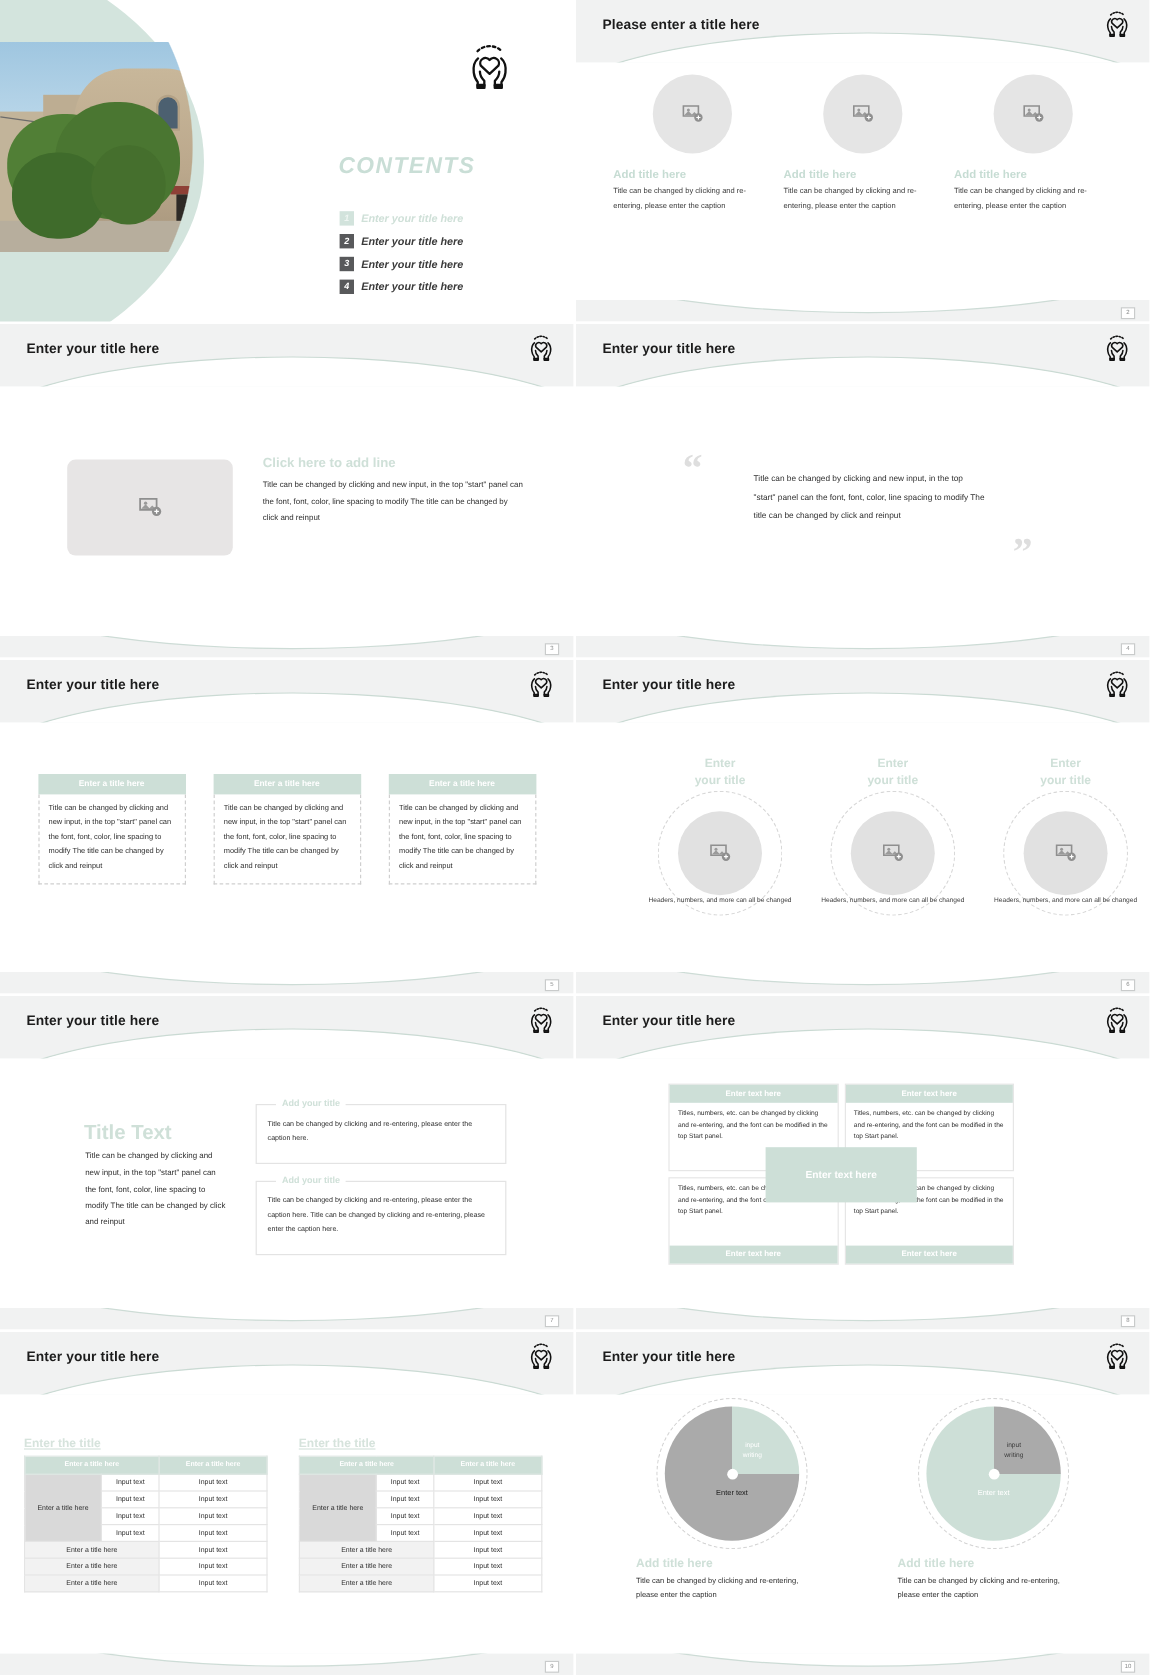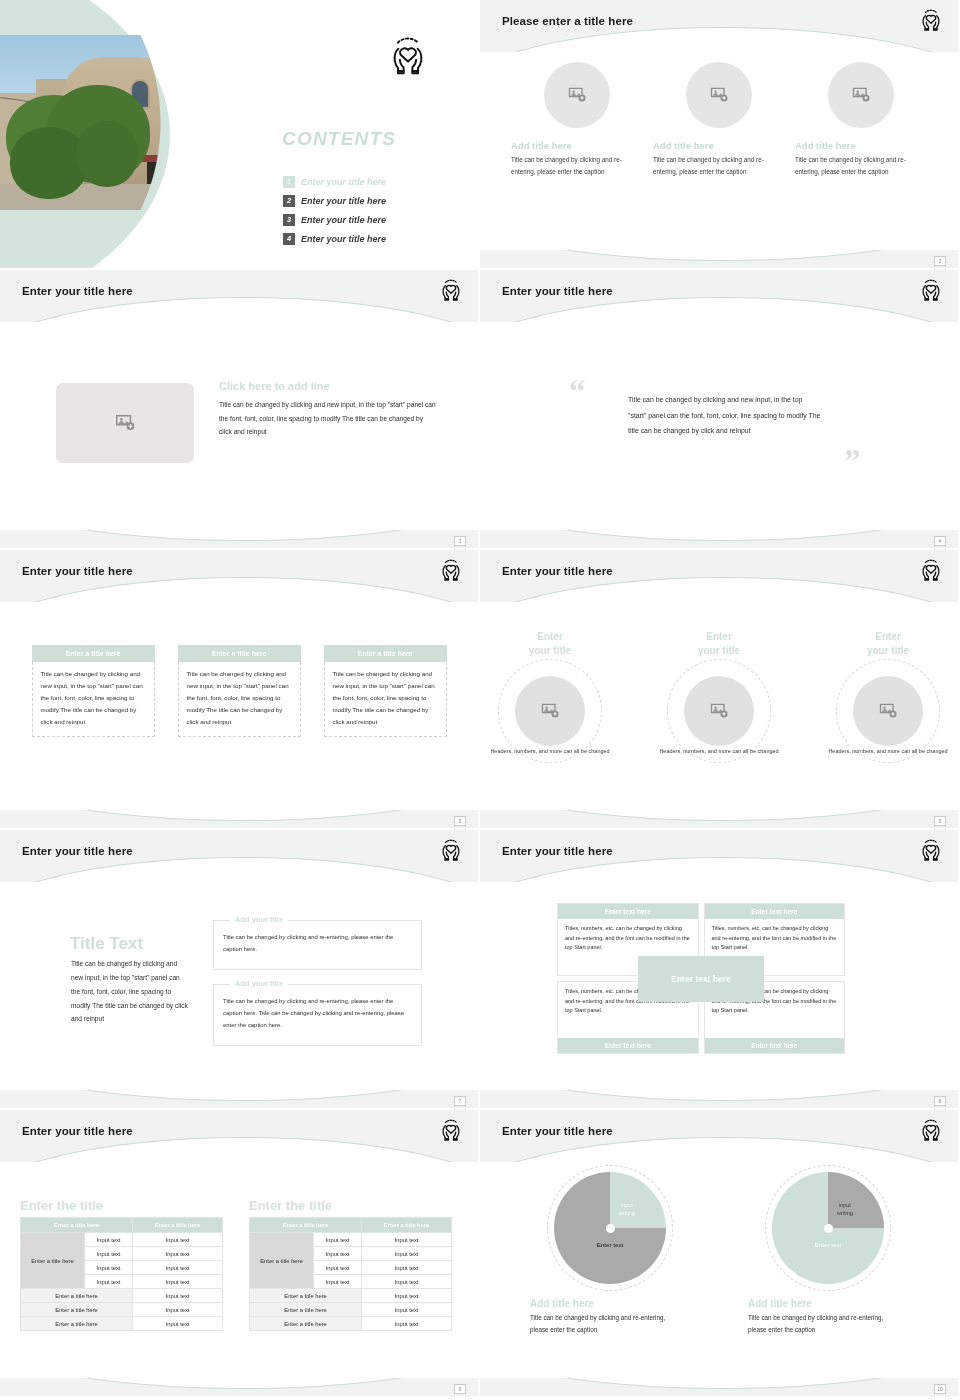--- a/index.html
+++ b/index.html
@@ -76,21 +76,21 @@
   .q-close{ position:absolute; left:364px; top:178px; font-size:33px; color:#dedede; font-weight:bold; font-family:"Liberation Serif", serif; line-height:.8; }
   .q-text { position:absolute; left:148px; top:122px; width:193px; font-size:6.9px; line-height:2.25; color:#2e2e2e; }
 
   
   .cards { position:absolute; left:0; top:95px; width:100%; display:flex; justify-content:center; gap:23px; }
   .card { width:123px; }
   .card-hd { height:17px; background:#cddfd7; color:#ffffff; font-size:7px; font-weight:bold; display:flex; align-items:center; justify-content:center; }
   .card-bd { border-left:1px dashed #cfcfcf; border-right:1px dashed #cfcfcf; border-bottom:1px dashed #cfcfcf; padding:6px 8px 8px; font-size:6.2px; line-height:1.95; color:#2e2e2e; min-height:72px; }
 
   
-  .d3 { position:absolute; left:0; top:80px; width:100%; display:flex; justify-content:space-between; gap:4px; }
+  .d3 { position:absolute; left:0; top:80px; width:100%; display:flex; justify-content:flex-end; gap:4px; }
   .d3-col { width:140px; text-align:center; position:relative; }
   .d3-title { font-size:10px; font-weight:bold; color:#cfe0d8; line-height:1.35; position:relative; z-index:3; }
   .d3-ring { margin:2px auto 0; width:104px; height:104px; border-radius:50%; border:1px dashed #d8d8d8; display:flex; align-items:center; justify-content:center; }
   .d3-inner { width:70px; height:70px; border-radius:50%; background:#e1e1e1; display:flex; align-items:center; justify-content:center; }
   .d3-cap { margin-top:-16px; font-size:5.5px; line-height:1.7; color:#3a3a3a; position:relative; z-index:3; }
 
   
   .yt-title { position:absolute; left:70px; top:104px; font-size:17px; font-weight:bold; color:#cfe0d8; }
   .yt-desc { position:absolute; left:71px; top:127px; width:118px; font-size:6.6px; line-height:2.1; color:#2e2e2e; }
   .fbox { position:absolute; border:1px solid #e3e3e3; }
@@ -100,21 +100,21 @@
   
   .grid4 { position:absolute; left:77px; top:73px; width:288px; }
   .g4-row { display:flex; gap:5px; }
   .g4-cell { width:163px; border:1px solid #e6e6e6; }
   .g4-hd { height:15px; background:#cddfd7; color:#fff; font-size:6.6px; font-weight:bold; display:flex; align-items:center; justify-content:center; }
   .g4-bd { padding:5px 7px; font-size:5.5px; line-height:1.75; color:#2e2e2e; height:56px; }
   .g4-center { position:absolute; left:50%; top:50%; transform:translate(-50%,-50%); width:126px; height:46px; background:#cddfd7; display:flex; align-items:center; justify-content:center; color:#fff; font-size:8.5px; font-weight:bold; z-index:5; }
 
   
   .tbl-wrap { position:absolute; top:88px; }
-  .tbl-cap { font-size:13px; color:#d6e3dc; font-weight:bold; margin-bottom:4px; }
+  .tbl-cap { font-size:10px; color:#d6e3dc; font-weight:bold; margin-bottom:4px;text-decoration:underline; }
   table.t { border-collapse:collapse; width:203px; font-size:5.8px; }
   table.t th { background:#cddfd7; color:#fff; font-weight:bold; height:15px; border:1px solid #dfe6e3; }
   table.t td { border:1px solid #e4e4e4; height:14px; text-align:center; color:#2e2e2e; }
   td.rowhdr { background:#d9d9d9; font-weight:normal; width:64px; }
   td.subhdr { background:#f2f2f2; }
 
   
   .pies { position:absolute; left:0; top:62px; width:100%; display:flex; justify-content:center; gap:58px; }
   .pie-col { width:160px; }
   .pie-ring { width:112px; height:112px; margin:0 auto; border-radius:50%; position:relative; }

